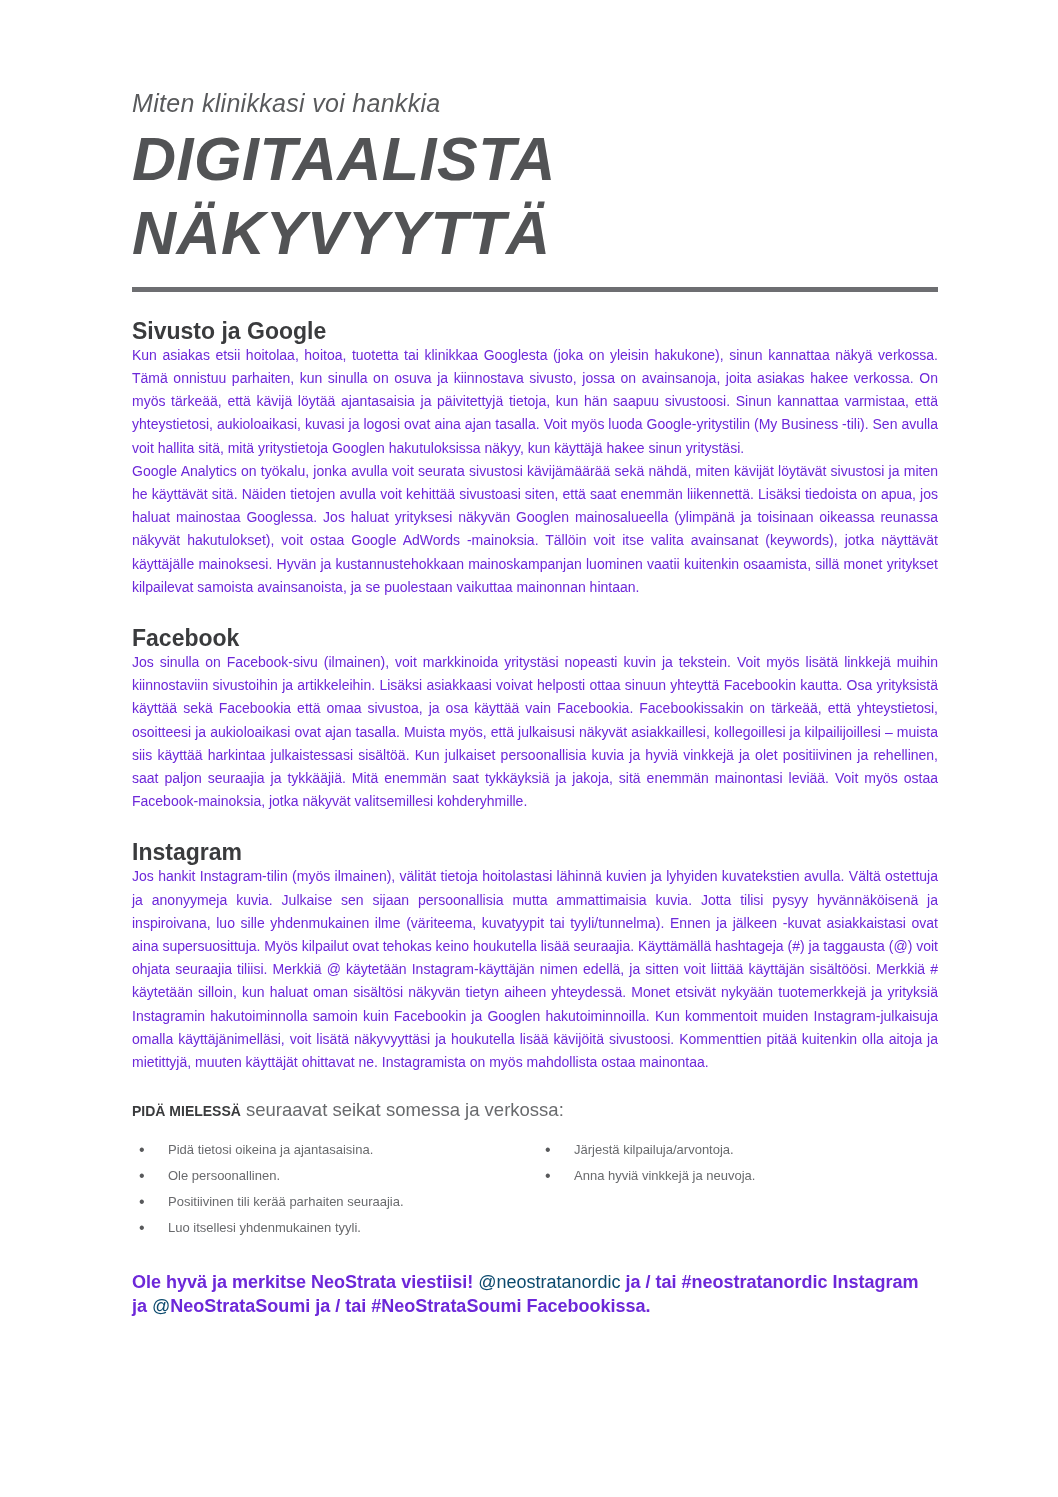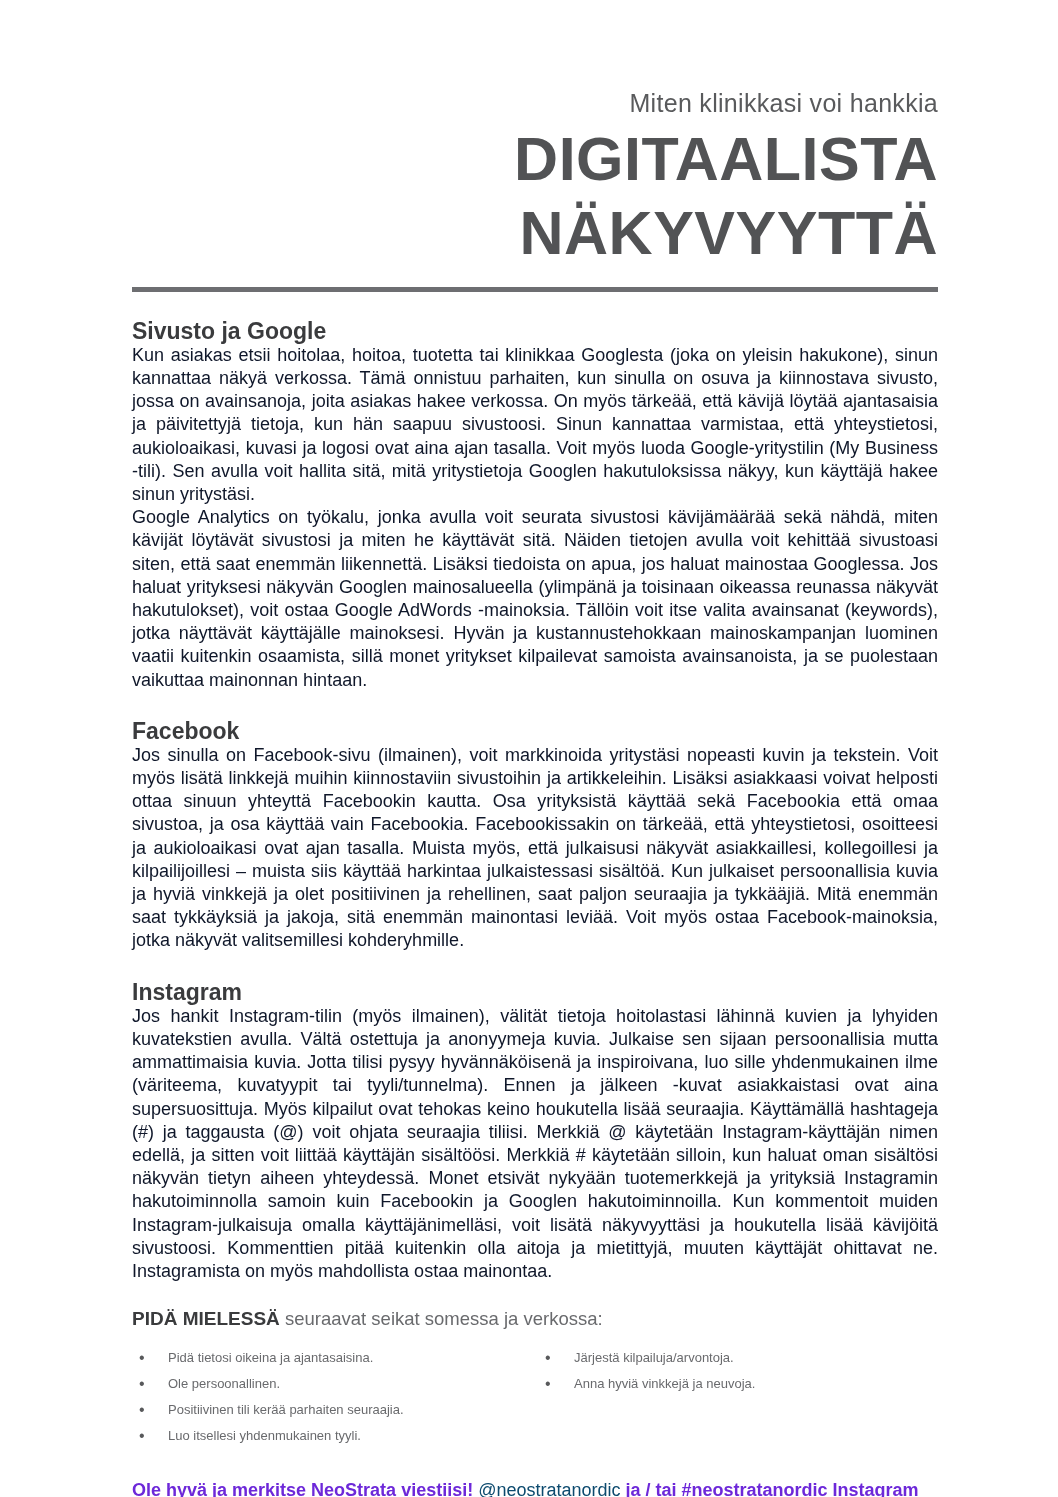--- a/index.html
+++ b/index.html
@@ -9,21 +9,21 @@
     min-height: 1497px;
     font-family: "Liberation Sans", sans-serif;
     -webkit-font-smoothing: antialiased;
   }
   .page {
     width: 1058px;
     min-height: 1497px;
     padding: 88px 120px 60px 132px;
     background: #ffffff;
   }
-  .doc-header { text-align: right; }
+  .doc-header { text-align: left; font-style: italic; }
   .subtitle {
     font-size: 25px;
     font-weight: 300;
     color: #595a5c;
     line-height: 1.2;
     letter-spacing: 0.3px;
   }
   .main-title {
     font-size: 61px;
     font-weight: 700;
@@ -39,36 +39,36 @@
     margin-top: 16px;
   }
   .section { margin-top: 27px; }
   .section-heading {
     font-size: 23px;
     font-weight: 700;
     color: #3a3b3d;
     line-height: 25px;
   }
   .body-text {
-    font-size: 18px;
+    font-size: 14px;
     line-height: 23.2px;
-    color: #0f172a;
+    color: #6d28d9;
     text-align: justify;
     hyphens: auto;
     -webkit-hyphens: auto;
   }
   .keep-in-mind { margin-top: 24px; }
   .kim-heading {
     font-size: 18.5px;
     line-height: 24px;
     color: #696a6d;
   }
   .kim-heading .bold-lead {
     font-weight: 700;
-    font-size: 19px;
+    font-size: 14px;
     color: #3a3b3d;
   }
   .bullet-columns {
     display: flex;
     margin-top: 14px;
   }
   .bullet-col { list-style: none; }
   .bullet-col-left { width: 406px; flex: 0 0 406px; }
   .bullet-col-right { flex: 1; }
   .bullet-col li {

